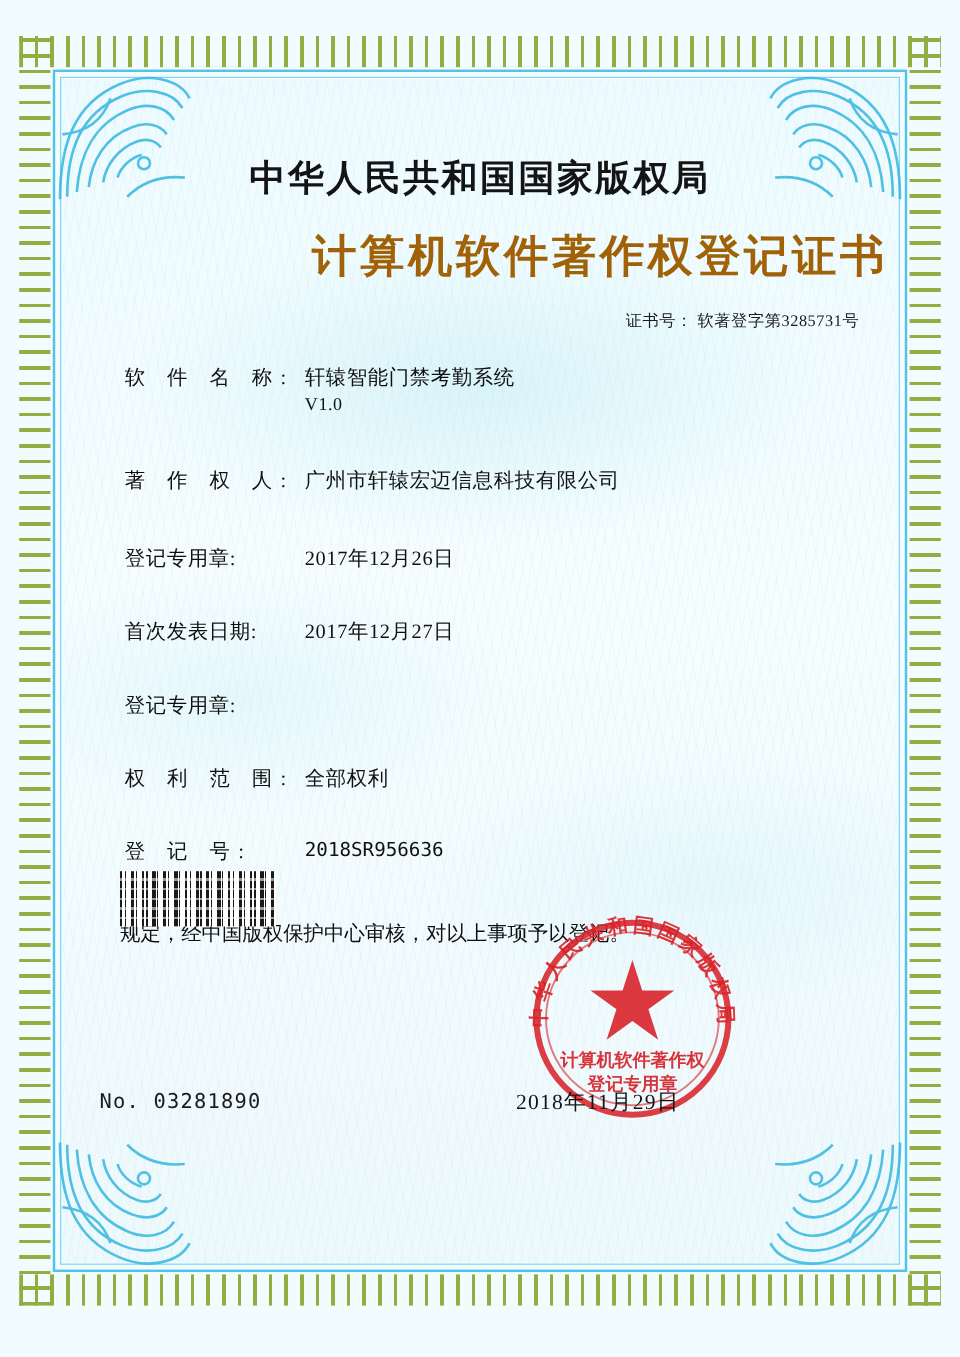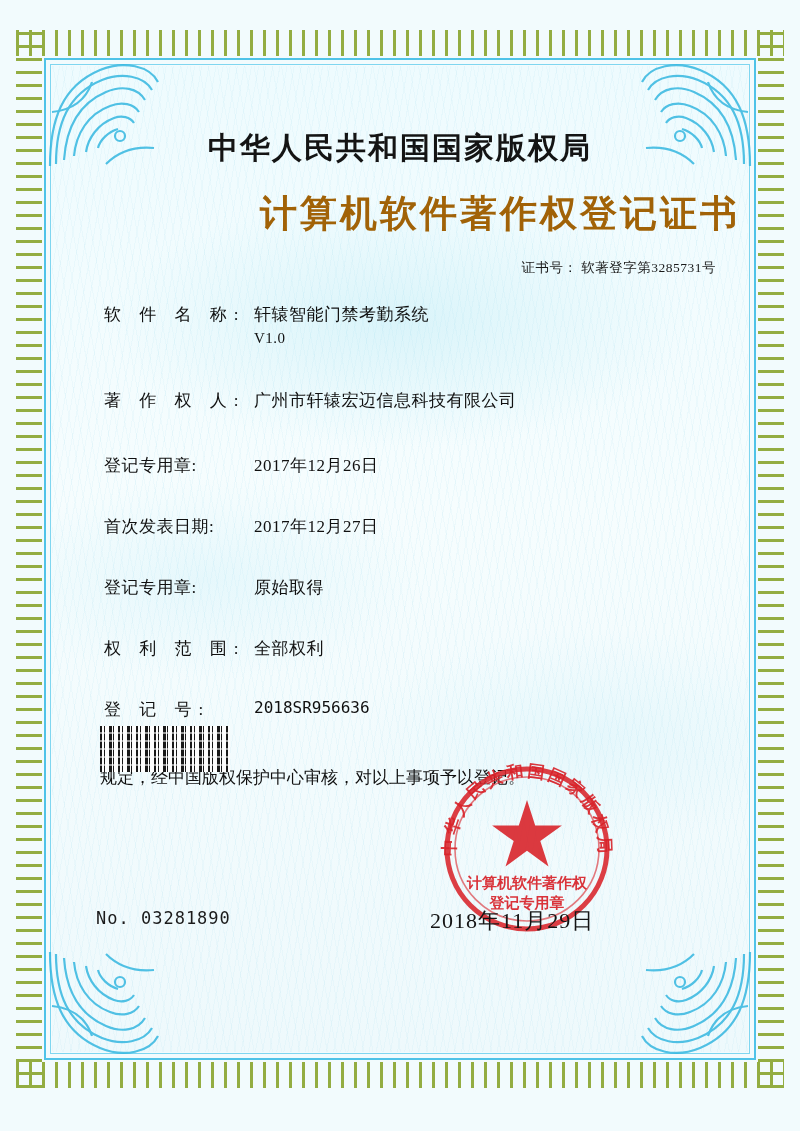--- a/index.html
+++ b/index.html
@@ -215,32 +215,32 @@
     position: absolute;
     left: 434px;
     top: 756px;
     width: 186px;
     height: 186px;
   }
   .seal svg { display: block; }
 
   .serial {
     position: absolute;
-    left: 96px;
+    left: 83px;
     top: 908px;
     font-size: 17px;
     color: #1b1b1b;
     font-family: "DejaVu Sans Mono", monospace;
     letter-spacing: 1px;
   }
   .seal-date {
     position: absolute;
     left: 430px;
     top: 906px;
-    font-size: 22px;
+    font-size: 18px;
     color: #141414;
     letter-spacing: 1px;
   }
 </style>
 </head>
 <body>
 
 <div class="cert">
 
   <div class="meander meander-h meander-top"></div>
@@ -339,21 +339,20 @@
         <div class="field-value">2017年12月26日</div>
       </div>
 
       <div class="field-row row-gap-sm">
         <div class="field-label">首次发表日期:</div>
         <div class="field-value">2017年12月27日</div>
       </div>
 
       <div class="field-row row-gap-sm">
         <div class="field-label">登记专用章:</div>
-        <div class="field-value">原始取得</div>
       </div>
 
       <div class="field-row row-gap-sm">
         <div class="field-label spaced">权 利 范 围:</div>
         <div class="field-value">全部权利</div>
       </div>
 
       <div class="field-row">
         <div class="field-label spaced">登 记 号:</div>
         <div class="field-value mono-val">2018SR956636</div>

